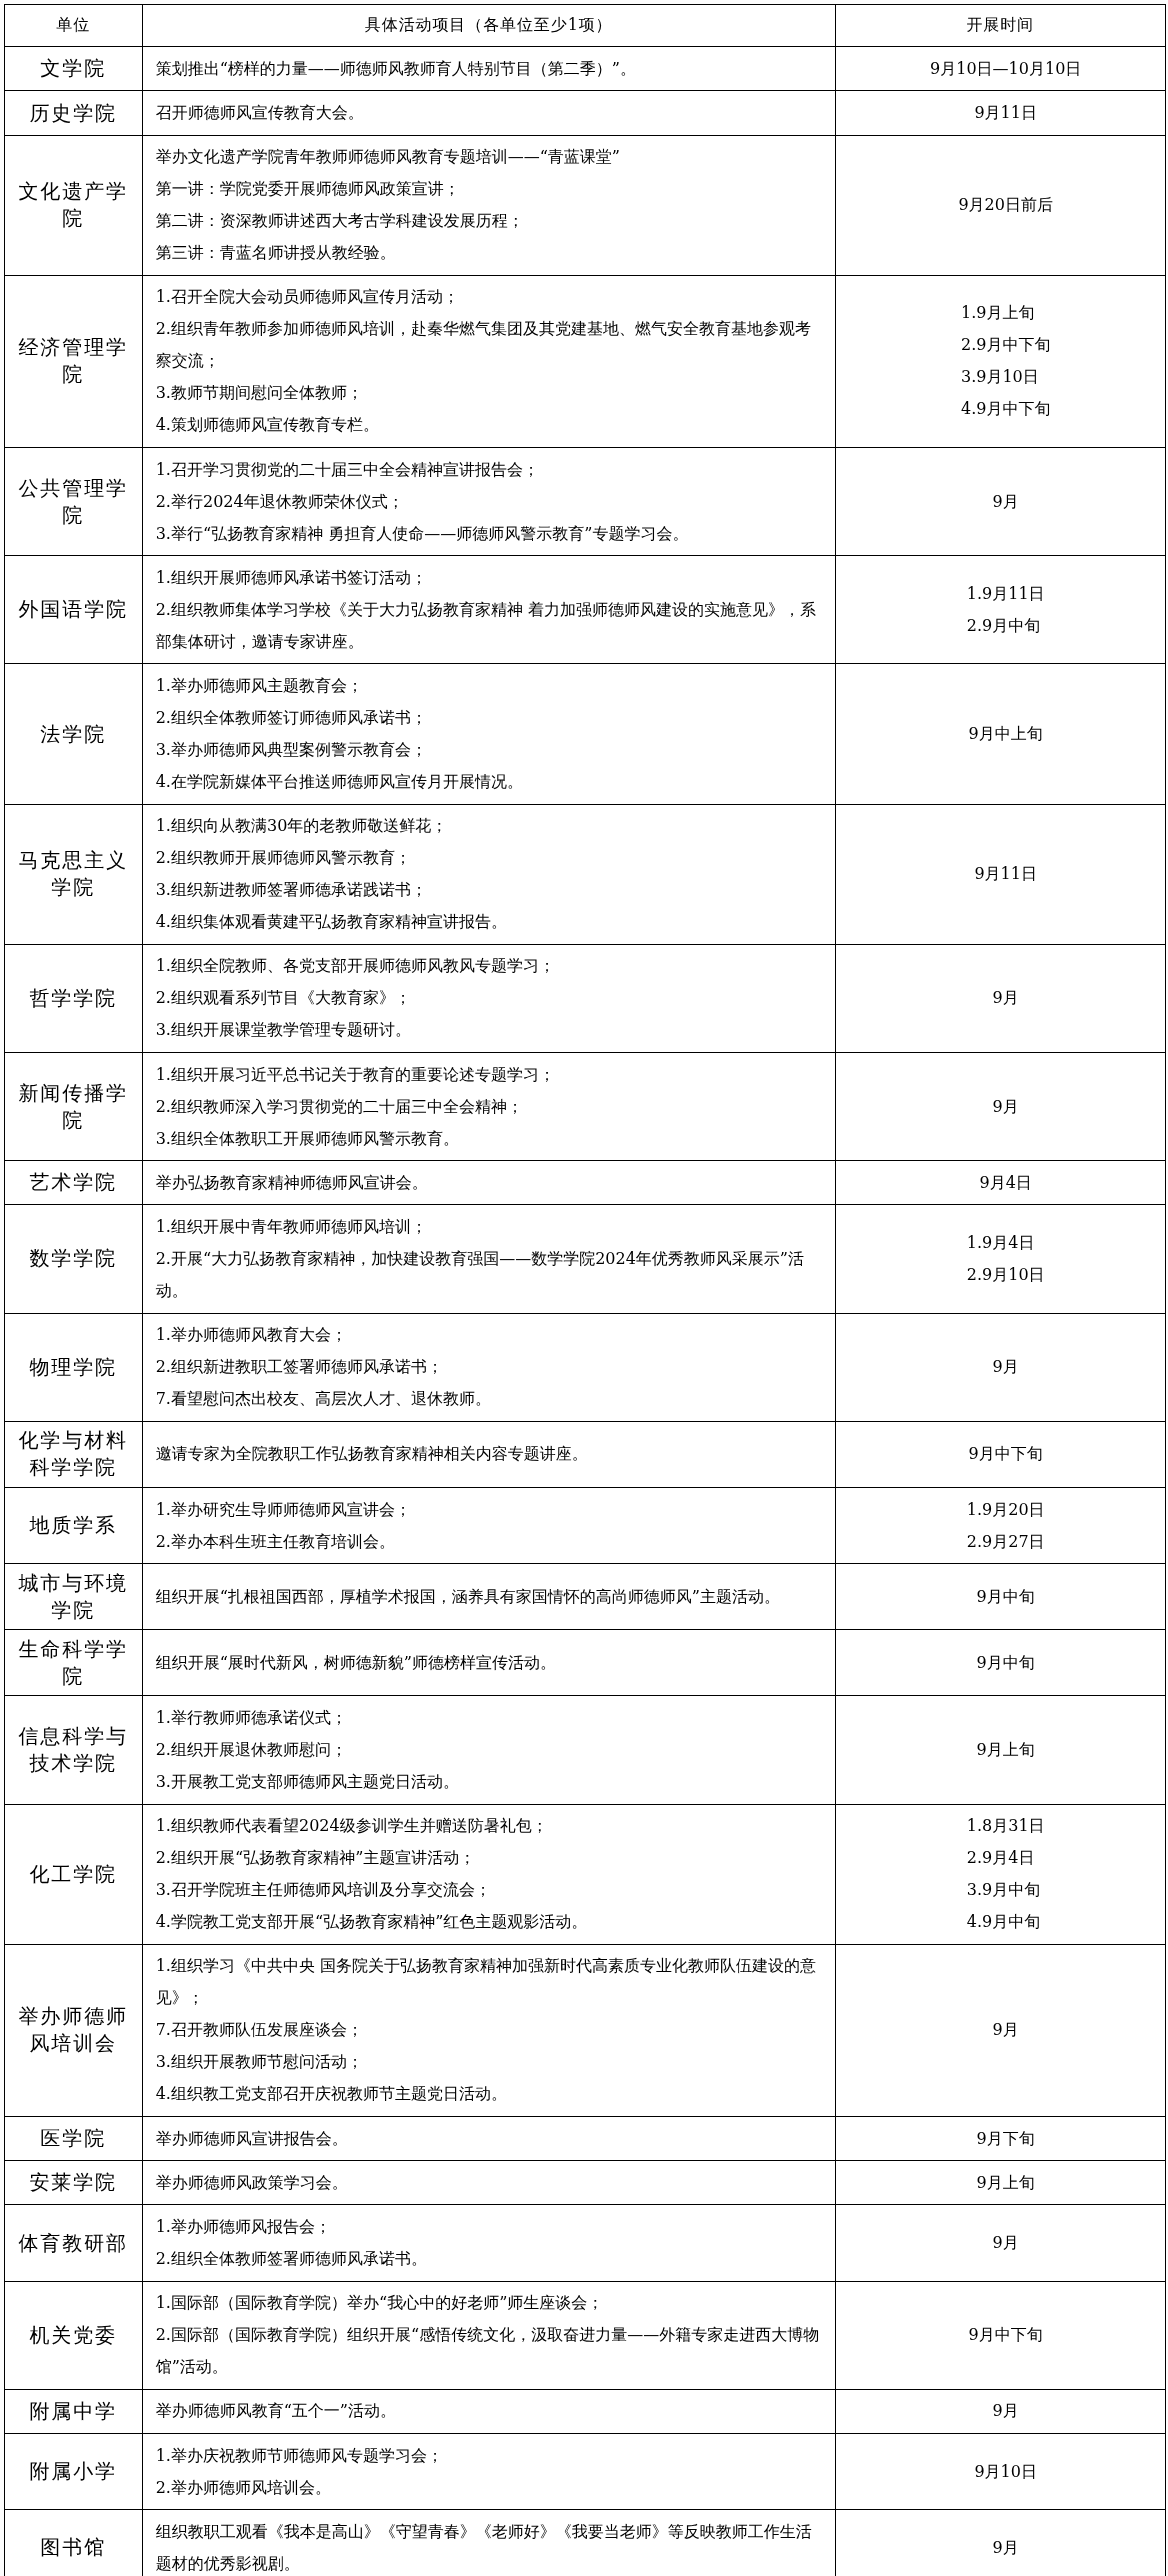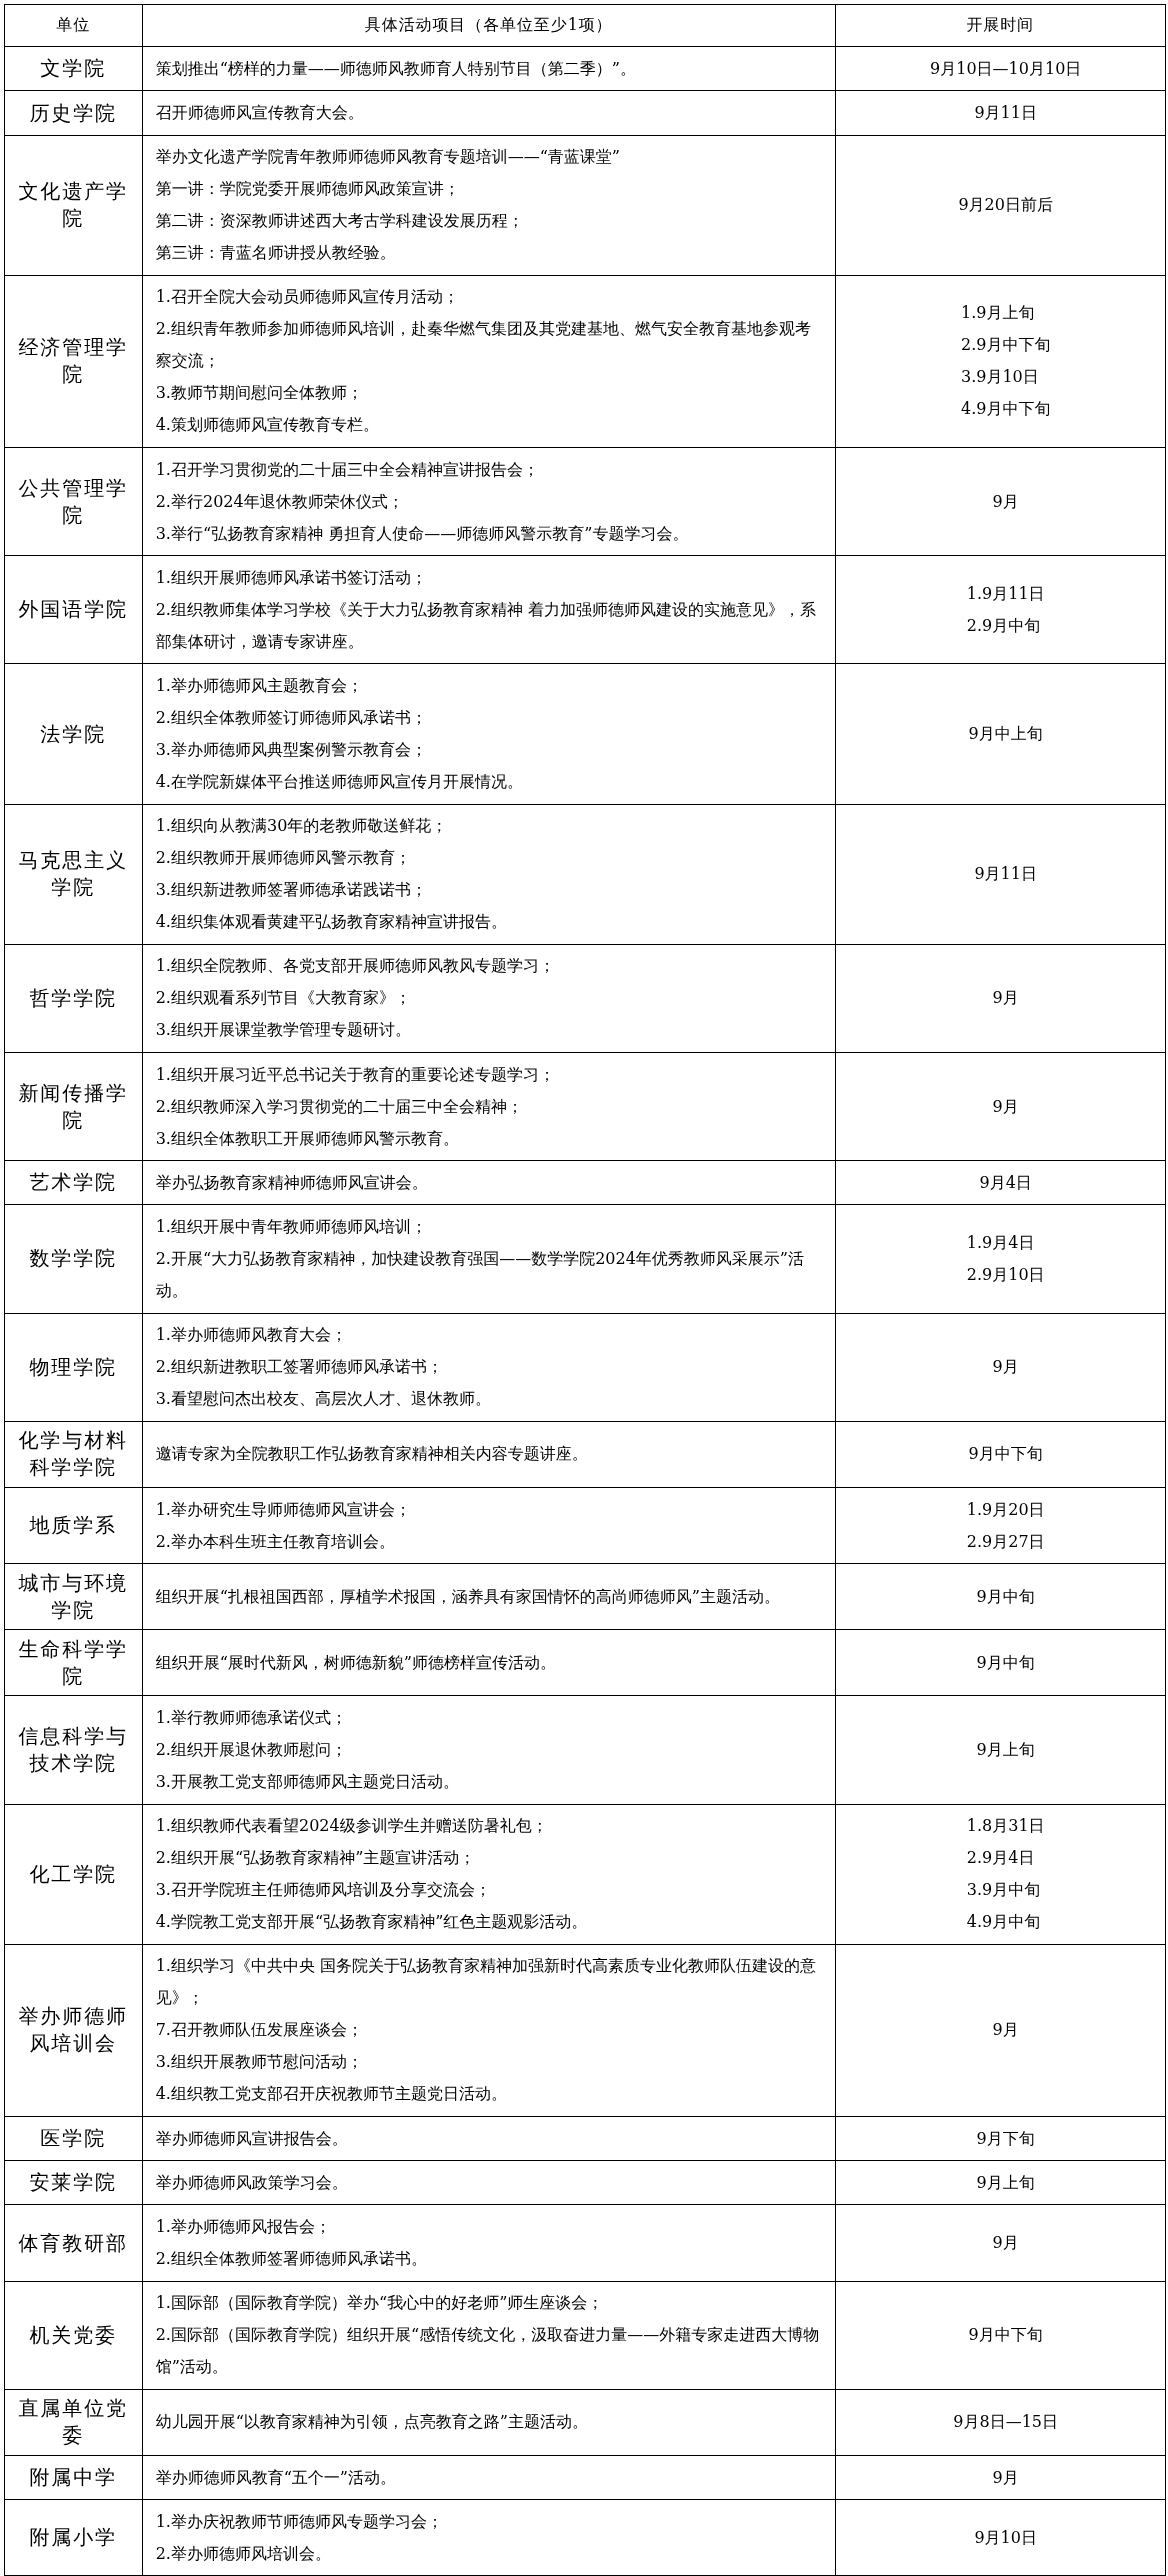--- a/index.html
+++ b/index.html
@@ -181,21 +181,21 @@
           <div class="act-line">1.组织开展中青年教师师德师风培训；</div>
           <div class="act-line">2.开展“大力弘扬教育家精神，加快建设教育强国——数学学院2024年优秀教师风采展示”活动。</div>
         </td>
         <td class="time-cell"><div class="time-block"><div class="time-line">1.9月4日</div><div class="time-line">2.9月10日</div></div></td>
       </tr>
       <tr>
         <td class="unit-cell">物理学院</td>
         <td class="activities-cell">
           <div class="act-line">1.举办师德师风教育大会；</div>
           <div class="act-line">2.组织新进教职工签署师德师风承诺书；</div>
-          <div class="act-line">3.看望慰问杰出校友、高层次人才、退休教师。</div>
+          <div class="act-line">7.看望慰问杰出校友、高层次人才、退休教师。</div>
         </td>
         <td class="time-cell"><div class="time-block"><div class="time-line">9月</div></div></td>
       </tr>
       <tr>
         <td class="unit-cell">化学与材料科学学院</td>
         <td class="activities-cell">
           <div class="act-line">邀请专家为全院教职工作弘扬教育家精神相关内容专题讲座。</div>
         </td>
         <td class="time-cell"><div class="time-block"><div class="time-line">9月中下旬</div></div></td>
       </tr>
@@ -272,27 +272,20 @@
         </td>
         <td class="time-cell"><div class="time-block"><div class="time-line">9月</div></div></td>
       </tr>
       <tr>
         <td class="unit-cell">机关党委</td>
         <td class="activities-cell">
           <div class="act-line">1.国际部（国际教育学院）举办“我心中的好老师”师生座谈会；</div>
           <div class="act-line">2.国际部（国际教育学院）组织开展“感悟传统文化，汲取奋进力量——外籍专家走进西大博物馆”活动。</div>
         </td>
         <td class="time-cell"><div class="time-block"><div class="time-line">9月中下旬</div></div></td>
-      </tr>
-      <tr>
-        <td class="unit-cell">直属单位党委</td>
-        <td class="activities-cell">
-          <div class="act-line">幼儿园开展“以教育家精神为引领，点亮教育之路”主题活动。</div>
-        </td>
-        <td class="time-cell"><div class="time-block"><div class="time-line">9月8日—15日</div></div></td>
       </tr>
       <tr>
         <td class="unit-cell">附属中学</td>
         <td class="activities-cell">
           <div class="act-line">举办师德师风教育“五个一”活动。</div>
         </td>
         <td class="time-cell"><div class="time-block"><div class="time-line">9月</div></div></td>
       </tr>
       <tr>
         <td class="unit-cell">附属小学</td>

